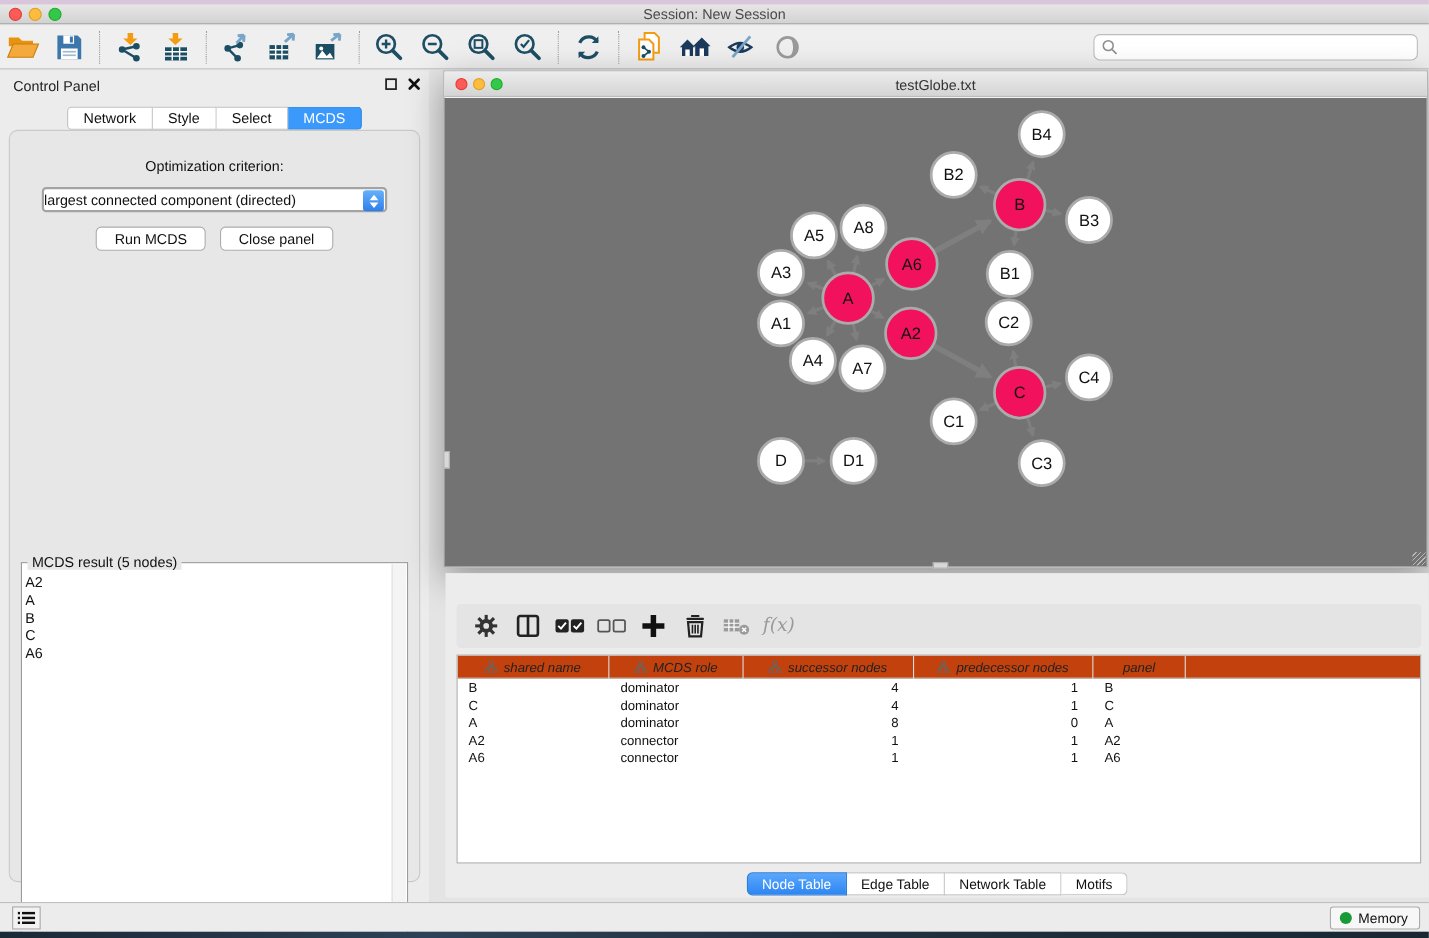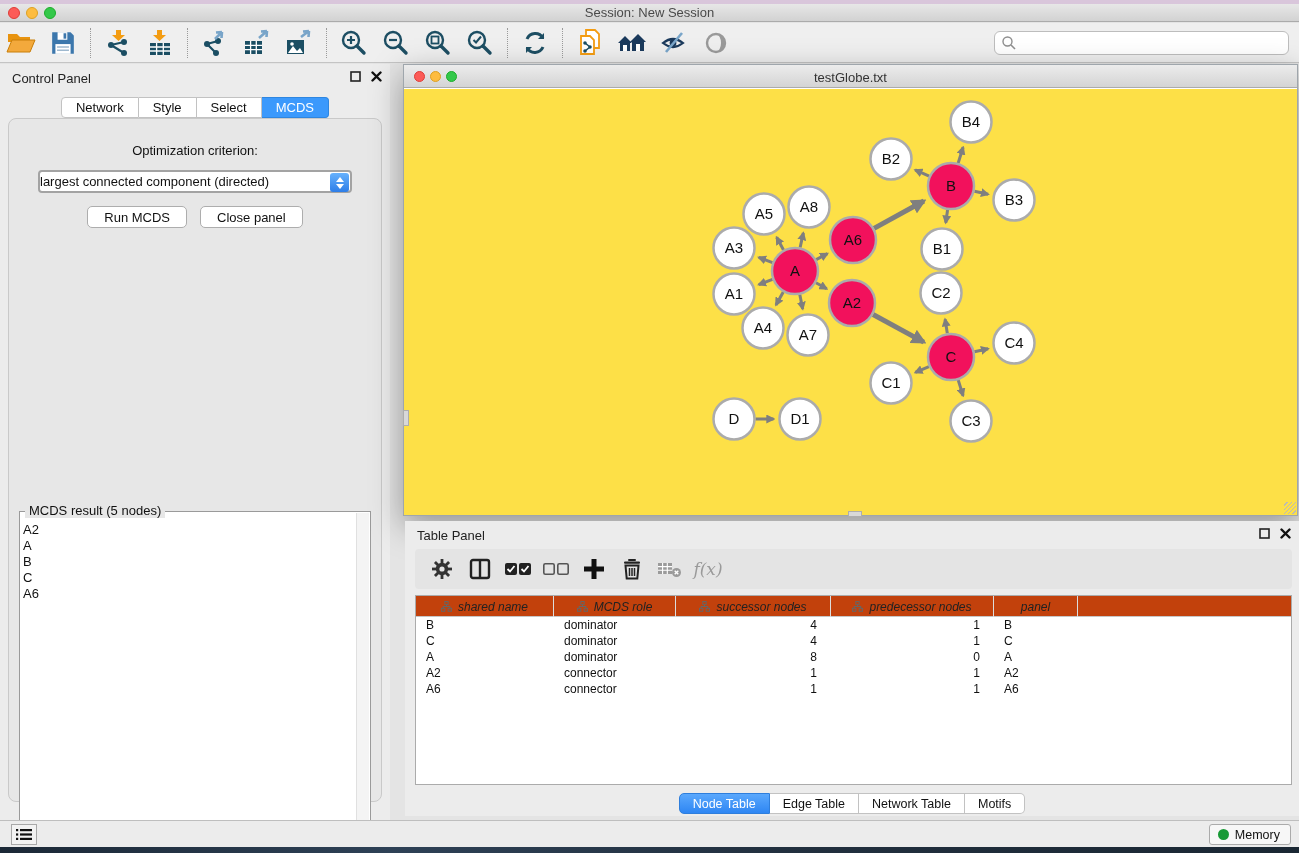--- a/index.html
+++ b/index.html
@@ -64,21 +64,21 @@
     background:#F4F4F4; border-left:1px solid #E0E0E0; }
 
   
   .net-window { position:absolute; left:403px; top:0px; width:895px; height:452px;
     background:#fff; border:1px solid #9FA6AC; box-shadow:0 10px 30px rgba(0,0,0,.35); }
   .net-titlebar { position:relative; height:23px; background:linear-gradient(#ECECEC,#D4D4D4);
     border-bottom:1px solid #ABABAB; }
   .net-titlebar .tl { top:6px; width:11px; height:11px; }
   .net-titlebar .tl.r { left:10px; } .net-titlebar .tl.y { left:26px; } .net-titlebar .tl.g { left:42px; }
   .net-title { position:absolute; left:0; right:0; top:5px; text-align:center; font-size:13px; color:#333; }
-  .net-canvas { position:absolute; left:0; top:24px; right:0; bottom:0; background:#fde047; overflow:hidden;padding-left:24px; }
+  .net-canvas { position:absolute; left:0; top:24px; right:0; bottom:0; background:#737373; overflow:hidden; }
   .net-left-handle { position:absolute; left:-1px; top:345px; width:6px; height:16px;
     background:#D8D8D8; border:1px solid #ADADAD; }
   .net-bottom-handle { position:absolute; left:444px; bottom:-2px; width:14px; height:6px;
     background:#D8D8D8; border:1px solid #ADADAD; }
   .net-resize { position:absolute; right:1px; bottom:1px; width:12px; height:12px;
     background:repeating-linear-gradient(135deg, transparent 0 2px, #B9B9B9 2px 3px); }
 
   
   .table-panel { position:absolute; left:405px; top:457px; width:894px; height:295px; background:#ECECEC; }
   .tp-toolbar { position:absolute; left:10px; top:28px; width:877px; height:40px;
@@ -388,31 +388,20 @@
           <circle cx="543" cy="332" r="20.5" fill="#FFFFFF" stroke="#ABABAB" stroke-width="2.5"></circle>
           <text x="543" y="337" text-anchor="middle" font-size="15" fill="#111111" font-family="Liberation Sans, sans-serif">C3</text>
         </svg>
     </div>
     <div class="net-left-handle"></div>
     <div class="net-bottom-handle"></div>
     <div class="net-resize"></div>
   </div>
 
   <div class="table-panel">
-    <div class="panel-head">
-      <span class="panel-title" style="left:12px">Table Panel</span>
-      <span class="panel-btns">
-        <svg width="11" height="11" viewBox="0 0 11 11">
-          <rect x="1" y="1" width="9" height="9" fill="none" stroke="#222" stroke-width="1.6"></rect>
-        </svg>
-        <svg width="11" height="11" viewBox="0 0 11 11">
-          <path d="M1.5 1.5 L9.5 9.5 M9.5 1.5 L1.5 9.5" stroke="#111" stroke-width="2.4" stroke-linecap="round"></path>
-        </svg>
-      </span>
-    </div>
     <div class="tp-toolbar">
       <div class="tp-btn">
         <svg width="24" height="24" viewBox="0 0 24 24">
           <g fill="#333">
             <rect x="10.6" y="2" width="2.8" height="20"></rect>
             <rect x="2" y="10.6" width="20" height="2.8"></rect>
             <rect x="10.6" y="2" width="2.8" height="20" transform="rotate(45 12 12)"></rect>
             <rect x="10.6" y="2" width="2.8" height="20" transform="rotate(-45 12 12)"></rect>
             <circle cx="12" cy="12" r="6.2"></circle>
           </g>

